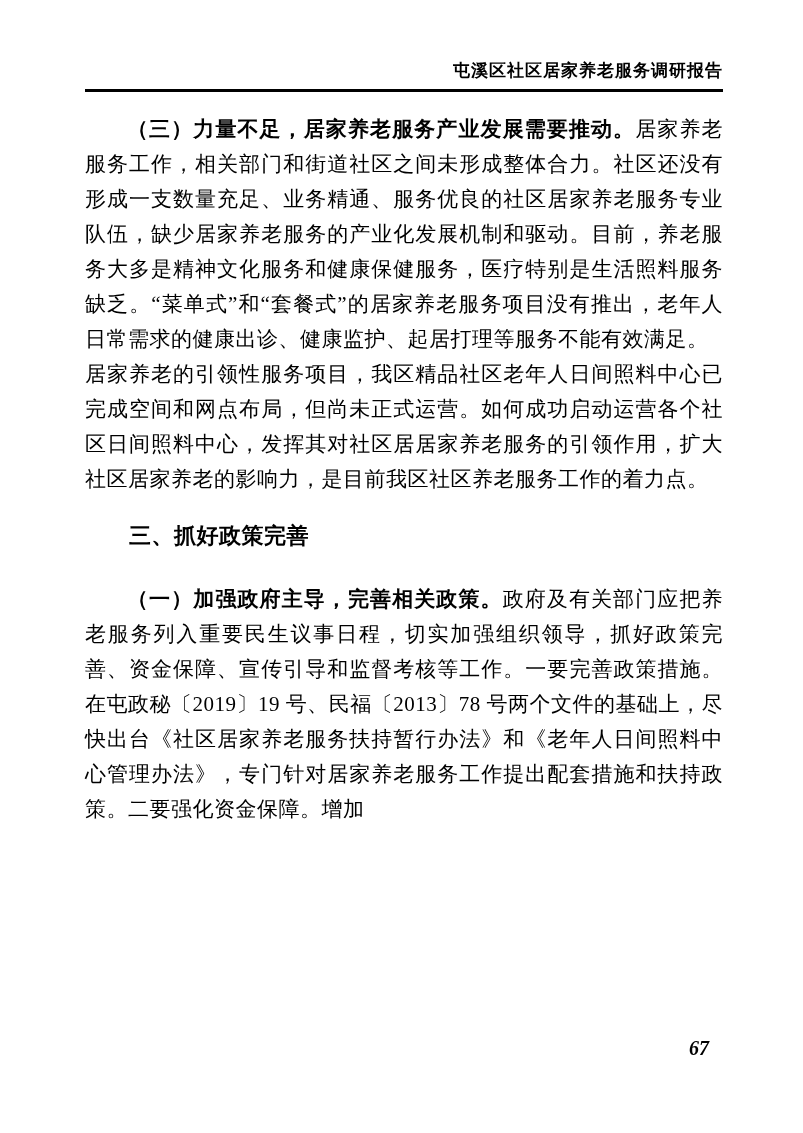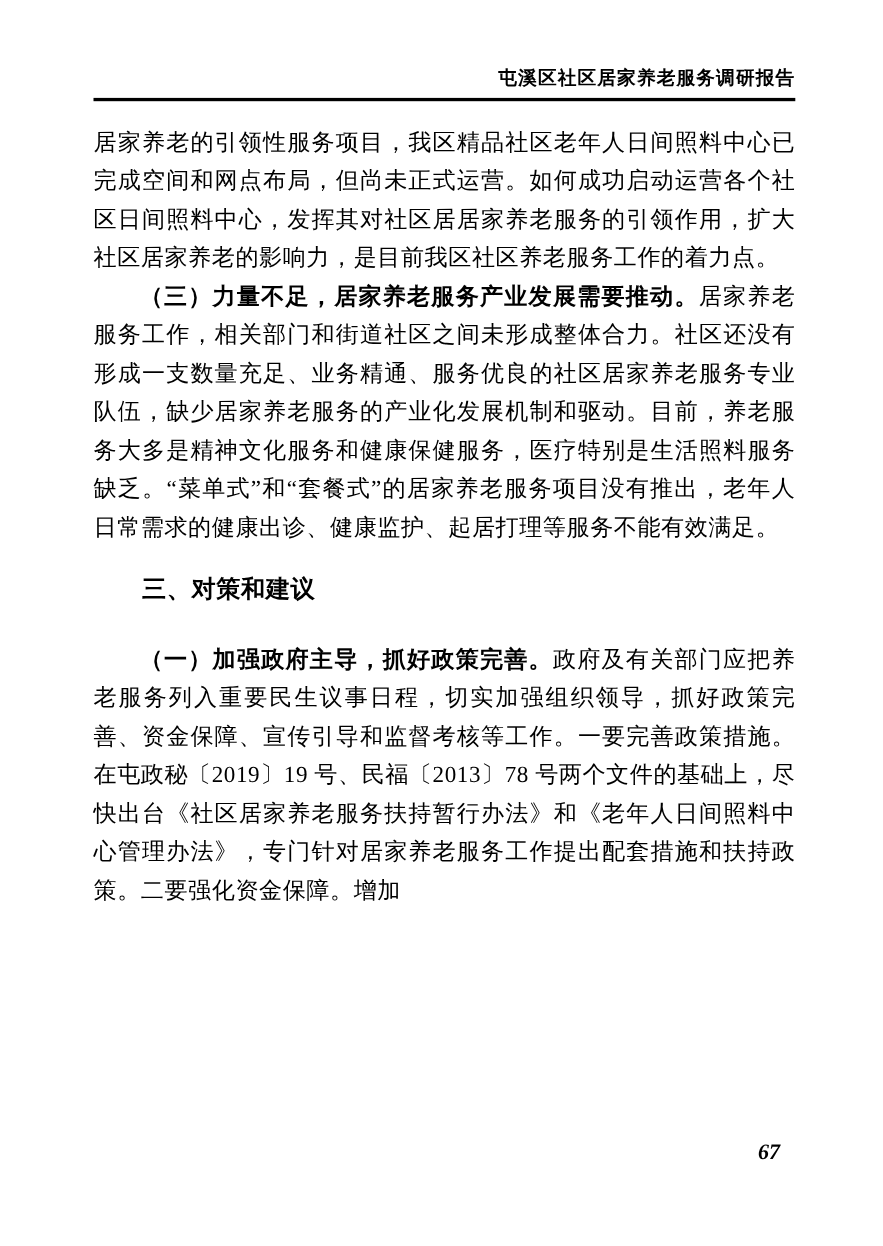--- a/index.html
+++ b/index.html
@@ -71,26 +71,26 @@
 
 <div class="page">
 
   <div class="page-header">
     <div class="header-title">屯溪区社区居家养老服务调研报告</div>
     <div class="header-rule"></div>
   </div>
 
   <div class="doc-body">
 
+    <p class="para indent"><b>（三）力量不足，居家养老服务产业发展需要推动。</b><span>居家养老服务工作，相关部门和街道社区之间未形成整体合力。社区还没有形成一支数量充足、业务精通、服务优良的社区居家养老服务专业队伍，缺少居家养老服务的产业化发展机制和驱动。目前，养老服务大多是精神文化服务和健康保健服务，医疗特别是生活照料服务缺乏。“菜单式”和“套餐式”的居家养老服务项目没有推出，老年人日常需求的健康出诊、健康监护、起居打理等服务不能有效满足。</span></p>
+
     <p class="para"><span>居家养老的引领性服务项目，我区精品社区老年人日间照料中心已完成空间和网点布局，但尚未正式运营。如何成功启动运营各个社区日间照料中心，发挥其对社区居居家养老服务的引领作用，扩大社区居家养老的影响力，是目前我区社区养老服务工作的着力点。</span></p>
 
-    <p class="para indent"><b>（三）力量不足，居家养老服务产业发展需要推动。</b><span>居家养老服务工作，相关部门和街道社区之间未形成整体合力。社区还没有形成一支数量充足、业务精通、服务优良的社区居家养老服务专业队伍，缺少居家养老服务的产业化发展机制和驱动。目前，养老服务大多是精神文化服务和健康保健服务，医疗特别是生活照料服务缺乏。“菜单式”和“套餐式”的居家养老服务项目没有推出，老年人日常需求的健康出诊、健康监护、起居打理等服务不能有效满足。</span></p>
-
-    <h2 class="heading">三、对策和建议</h2>
+    <h2 class="heading">三、抓好政策完善</h2>
 
 
-    <p class="para indent"><b>（一）加强政府主导，抓好政策完善。</b><span>政府及有关部门应把养老服务列入重要民生议事日程，切实加强组织领导，抓好政策完善、资金保障、宣传引导和监督考核等工作。一要完善政策措施。在屯政秘〔2019〕19 号、民福〔2013〕78 号两个文件的基础上，尽快出台《社区居家养老服务扶持暂行办法》和《老年人日间照料中心管理办法》，专门针对居家养老服务工作提出配套措施和扶持政策。二要强化资金保障。增加</span></p>
+    <p class="para indent"><b>（一）加强政府主导，完善相关政策。</b><span>政府及有关部门应把养老服务列入重要民生议事日程，切实加强组织领导，抓好政策完善、资金保障、宣传引导和监督考核等工作。一要完善政策措施。在屯政秘〔2019〕19 号、民福〔2013〕78 号两个文件的基础上，尽快出台《社区居家养老服务扶持暂行办法》和《老年人日间照料中心管理办法》，专门针对居家养老服务工作提出配套措施和扶持政策。二要强化资金保障。增加</span></p>
 
   </div>
 
   <div class="page-number">67</div>
 
 </div>
 
 </body></html>

